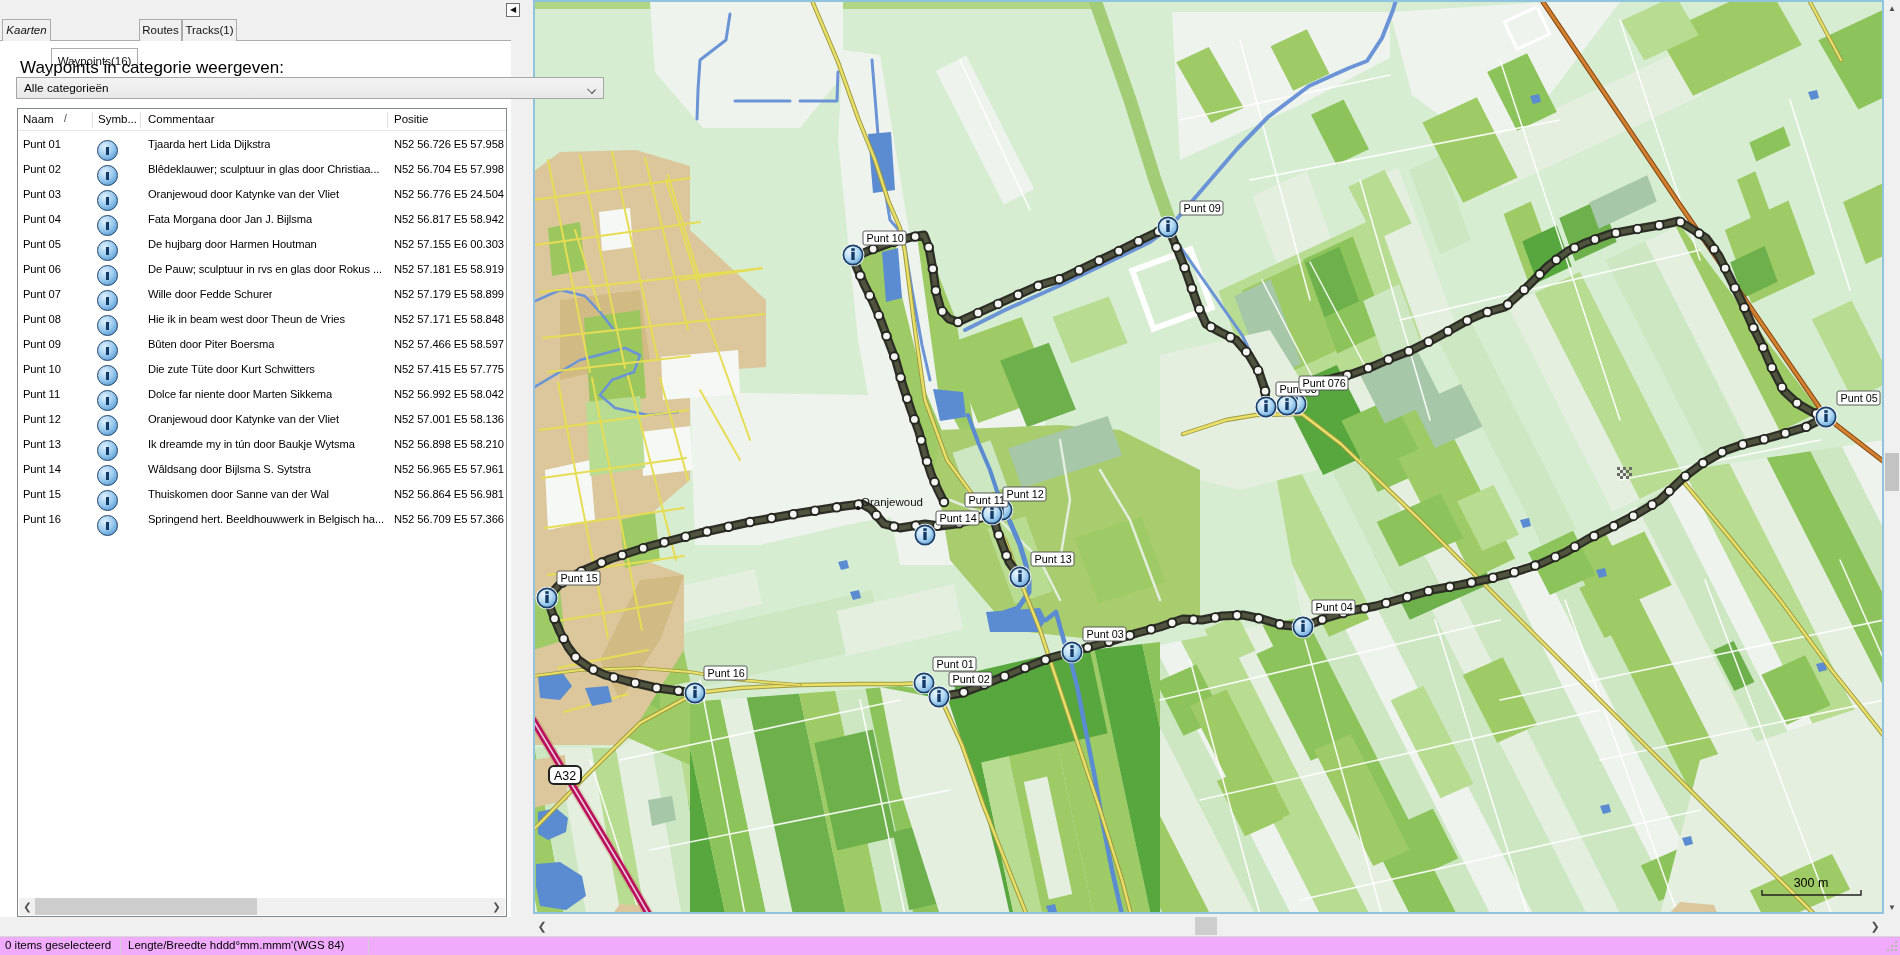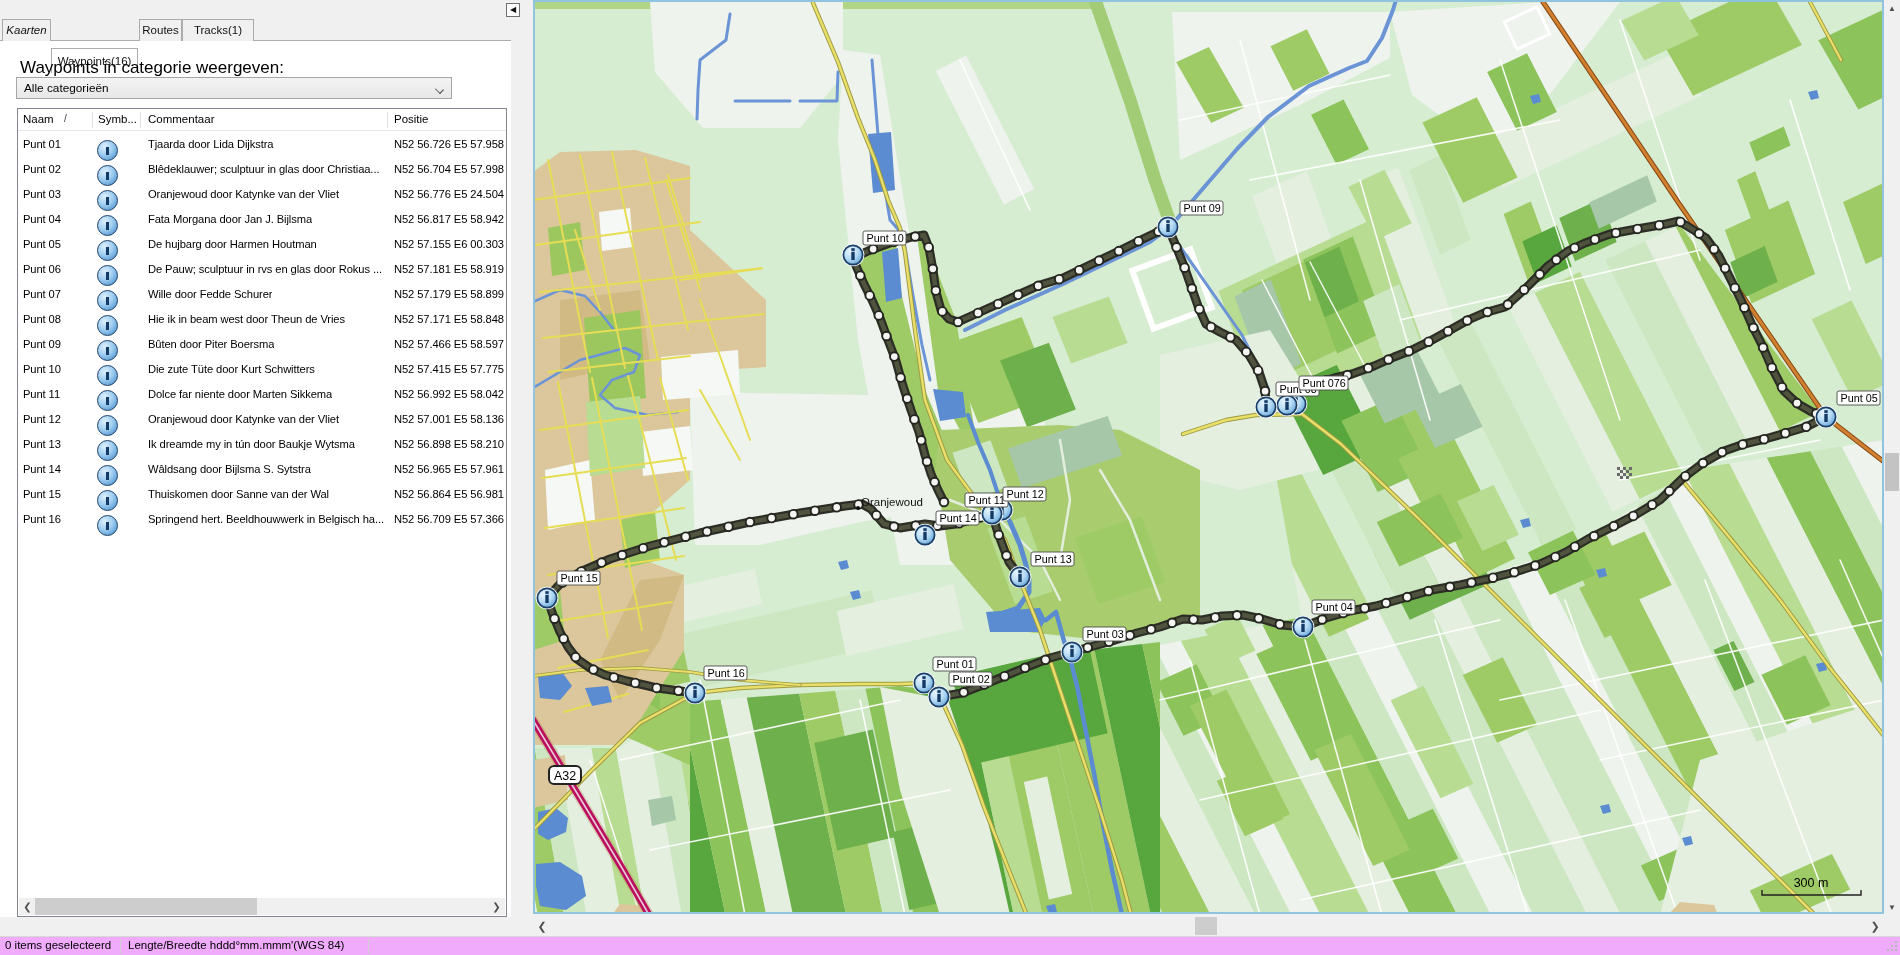--- a/index.html
+++ b/index.html
@@ -8,21 +8,21 @@
 #collapse { position:absolute; left:506px; top:3px; width:14px; height:14px;
   background:#fdfdfd; border:1px solid #707070; font-size:8px; line-height:12px;
   text-align:center; color:#111; }
 .tab { position:absolute; top:19px; height:22px; background:#f0f0f0;
   border:1px solid #acacac; border-bottom:none; font-size:11.5px; color:#111;
   text-align:center; line-height:21px; z-index:2; }
 .tab.active { top:16px; height:25px; background:#fff; z-index:4; line-height:24px; }
 #pane { position:absolute; left:0px; top:40px; width:511px; height:877px;
   background:#fff; border-top:1px solid #acacac; z-index:1; }
 #lbl1 { position:absolute; left:20px; top:58px; font-size:17px; color:#000; z-index:5; }
-#combo { position:absolute; left:16px; top:77px; width:436px; height:22px;
+#combo { position:absolute; left:16px; top:77px; width:588px; height:22px;
   background:linear-gradient(#f3f3f3,#e8e8e8); border:1px solid #a6a6a6;
   font-size:11.8px; color:#000; line-height:20px; padding-left:7px; z-index:5; }
 #combo .chev { position:absolute; right:8px; top:8px; width:7px; height:7px;
   border-right:1.6px solid #444; border-bottom:1.6px solid #444;
   transform:rotate(45deg) scaleY(0.8); }
 #list { position:absolute; left:17px; top:108px; width:490px; height:809px;
   background:#fff; border:1px solid #828790; z-index:5; }
 #lhead { position:absolute; left:0; top:0; width:100%; height:22px; background:#fff;
   border-bottom:1px solid #e5e5e5; font-size:11.5px; color:#000; }
 #lhead span { position:absolute; top:4px; }
@@ -70,21 +70,21 @@
    radial-gradient(circle at 10px 11px, #b8b8b8 1.4px, transparent 1.6px),
    radial-gradient(circle at 6px 7px, #b8b8b8 1.4px, transparent 1.6px),
    radial-gradient(circle at 10px 7px, #b8b8b8 1.4px, transparent 1.6px),
    radial-gradient(circle at 10px 3px, #b8b8b8 1.4px, transparent 1.6px); z-index:10; }
 </style></head>
 <body>
 <div id="collapse">◀</div>
 <div class="tab" style="left:2px; width:49px;font-style:italic;">Kaarten</div>
 <div class="tab active" style="left:51px; width:87px;margin-top:32px;">Waypoints(16)</div>
 <div class="tab" style="left:139px; width:43px;">Routes</div>
-<div class="tab" style="left:182px; width:72px;">Tracks(1)</div>
+<div class="tab" style="left:182px; width:55px;">Tracks(1)</div>
 <div id="pane"></div>
 <div id="lbl1">Waypoints in categorie weergeven:</div>
 <div id="combo">Alle categorieën<span class="chev"></span></div>
 <div id="list">
   <div id="lhead">
     <span style="left:5px;">Naam</span>
       <span style="left:46px; color:#444; font-size:10px;">/</span>
     <span style="left:80px;">Symb...</span>
     <span style="left:130px;">Commentaar</span>
     <span style="left:376px;">Positie</span>
@@ -93,21 +93,21 @@
     <div class="hsep" style="left:369px;"></div>
   </div>
 <div class="row" style="top:23px">
 <span class="rn">Punt 01</span>
 <span class="ri">
         <span class="icirc">
           <span class="ibar"></span>
           <span class="idot"></span>
         </span>
       </span>
-<span class="rc">Tjaarda door Lida Dijkstra</span>
+<span class="rc">Tjaarda hert Lida Dijkstra</span>
 <span class="rp">N52 56.726 E5 57.958</span>
 </div>
 <div class="row" style="top:48px">
 <span class="rn">Punt 02</span>
 <span class="ri">
         <span class="icirc">
           <span class="ibar"></span>
           <span class="idot"></span>
         </span>
       </span>

